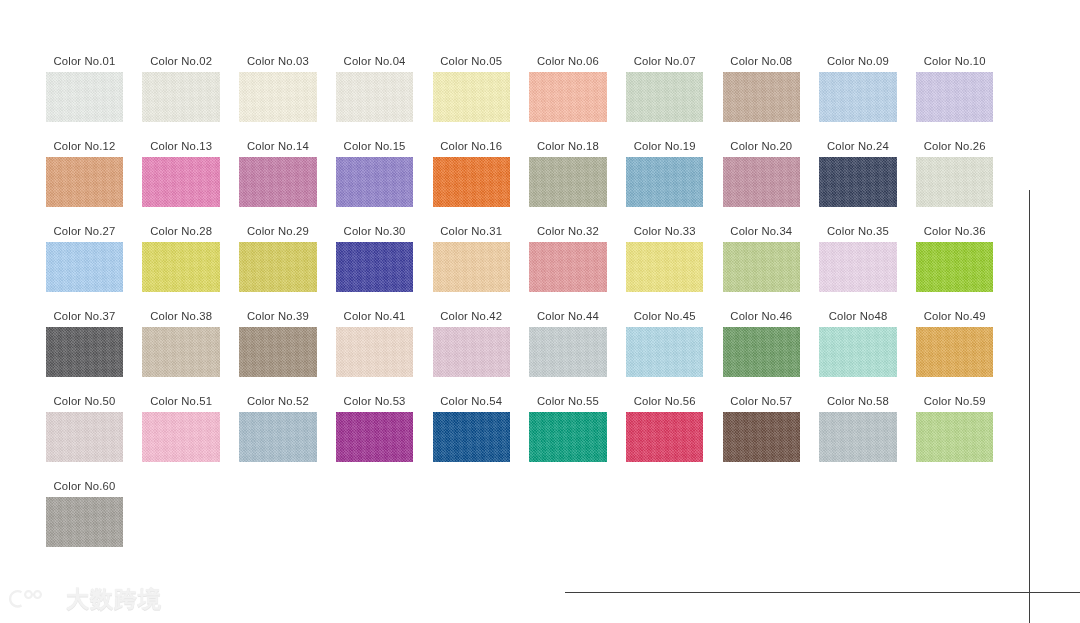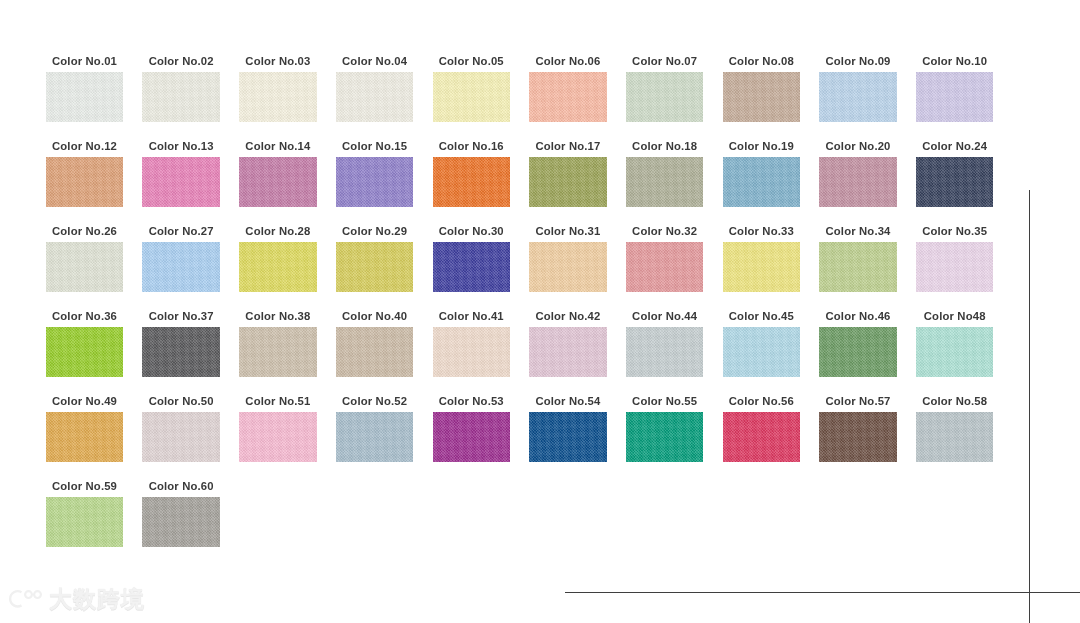--- a/index.html
+++ b/index.html
@@ -35,21 +35,20 @@
     grid-auto-rows: 85px;
     column-gap: 19.2px;
     row-gap: 0px;
   }
 
   .swatch-cell {
     width: 59px;
     display: flex;
     flex-direction: column;
     align-items: center;
-    font-weight: bold;
   }
 
   .swatch-label {
     font-size: 11.3px;
     color: #3a3a3a;
     letter-spacing: 0.15px;
     line-height: 13px;
     height: 22px;
     display: flex;
     align-items: center;
@@ -96,21 +95,21 @@
     background: #3f3f3f;
   }
 
   
   .watermark {
     position: absolute;
     left: 8px;
     top: 586px;
     display: flex;
     align-items: center;
-    gap: 1px;
+    gap: 18px;
     opacity: 1;
     user-select: none;
   }
   .watermark-mark {
     width: 40px;
     height: 26px;
     position: relative;
     flex: none;
   }
   .watermark-text {
@@ -185,24 +184,20 @@
       </div>
       <div class="swatch-cell">
         <div class="swatch-label">Color No.15</div>
         <div class="swatch-chip" style="background-color: rgb(142, 127, 200);"></div>
       </div>
       <div class="swatch-cell">
         <div class="swatch-label">Color No.16</div>
         <div class="swatch-chip" style="background-color: rgb(234, 115, 41);"></div>
       </div>
       <div class="swatch-cell">
-        <div class="swatch-label">Color No.17</div>
-        <div class="swatch-chip" style="background-color: rgb(154, 162, 87);"></div>
-      </div>
-      <div class="swatch-cell">
         <div class="swatch-label">Color No.18</div>
         <div class="swatch-chip" style="background-color: rgb(173, 175, 151);"></div>
       </div>
       <div class="swatch-cell">
         <div class="swatch-label">Color No.19</div>
         <div class="swatch-chip" style="background-color: rgb(127, 176, 201);"></div>
       </div>
       <div class="swatch-cell">
         <div class="swatch-label">Color No.20</div>
         <div class="swatch-chip" style="background-color: rgb(192, 143, 160);"></div>
@@ -257,22 +252,22 @@
       </div>
       <div class="swatch-cell">
         <div class="swatch-label">Color No.37</div>
         <div class="swatch-chip" style="background-color: rgb(89, 89, 91);"></div>
       </div>
       <div class="swatch-cell">
         <div class="swatch-label">Color No.38</div>
         <div class="swatch-chip" style="background-color: rgb(203, 190, 171);"></div>
       </div>
       <div class="swatch-cell">
-        <div class="swatch-label">Color No.40</div>
-        <div class="swatch-chip" style="background-color: rgb(201, 185, 165);"></div>
+        <div class="swatch-label">Color No.39</div>
+        <div class="swatch-chip" style="background-color: rgb(160, 143, 124);"></div>
       </div>
       <div class="swatch-cell">
         <div class="swatch-label">Color No.41</div>
         <div class="swatch-chip" style="background-color: rgb(236, 216, 201);"></div>
       </div>
       <div class="swatch-cell">
         <div class="swatch-label">Color No.42</div>
         <div class="swatch-chip" style="background-color: rgb(223, 195, 210);"></div>
       </div>
       <div class="swatch-cell">

